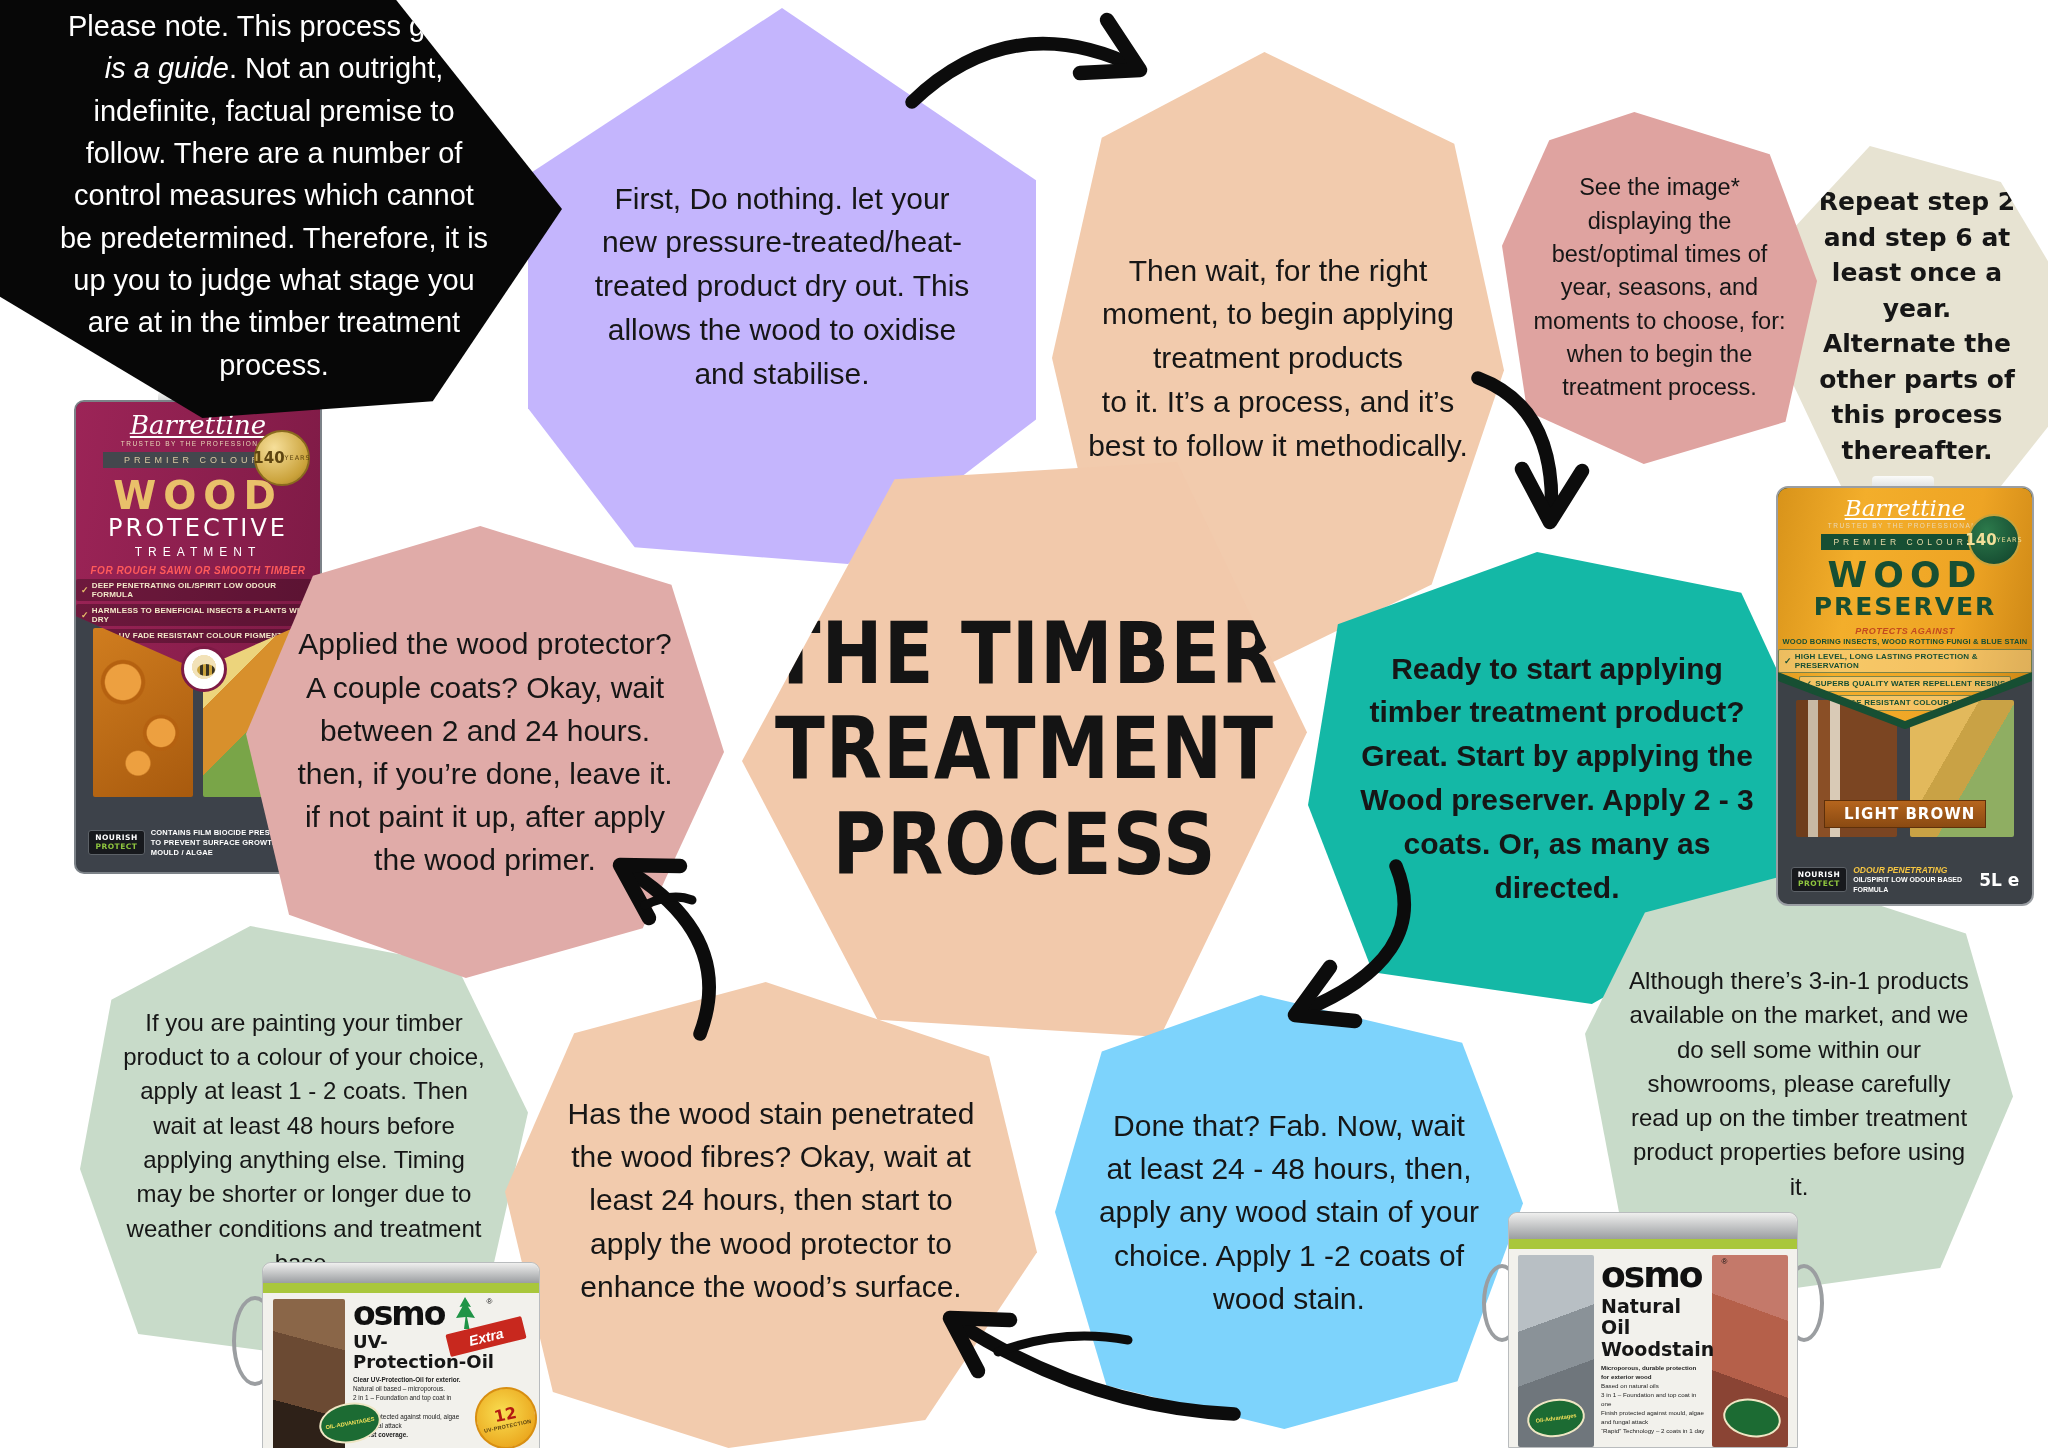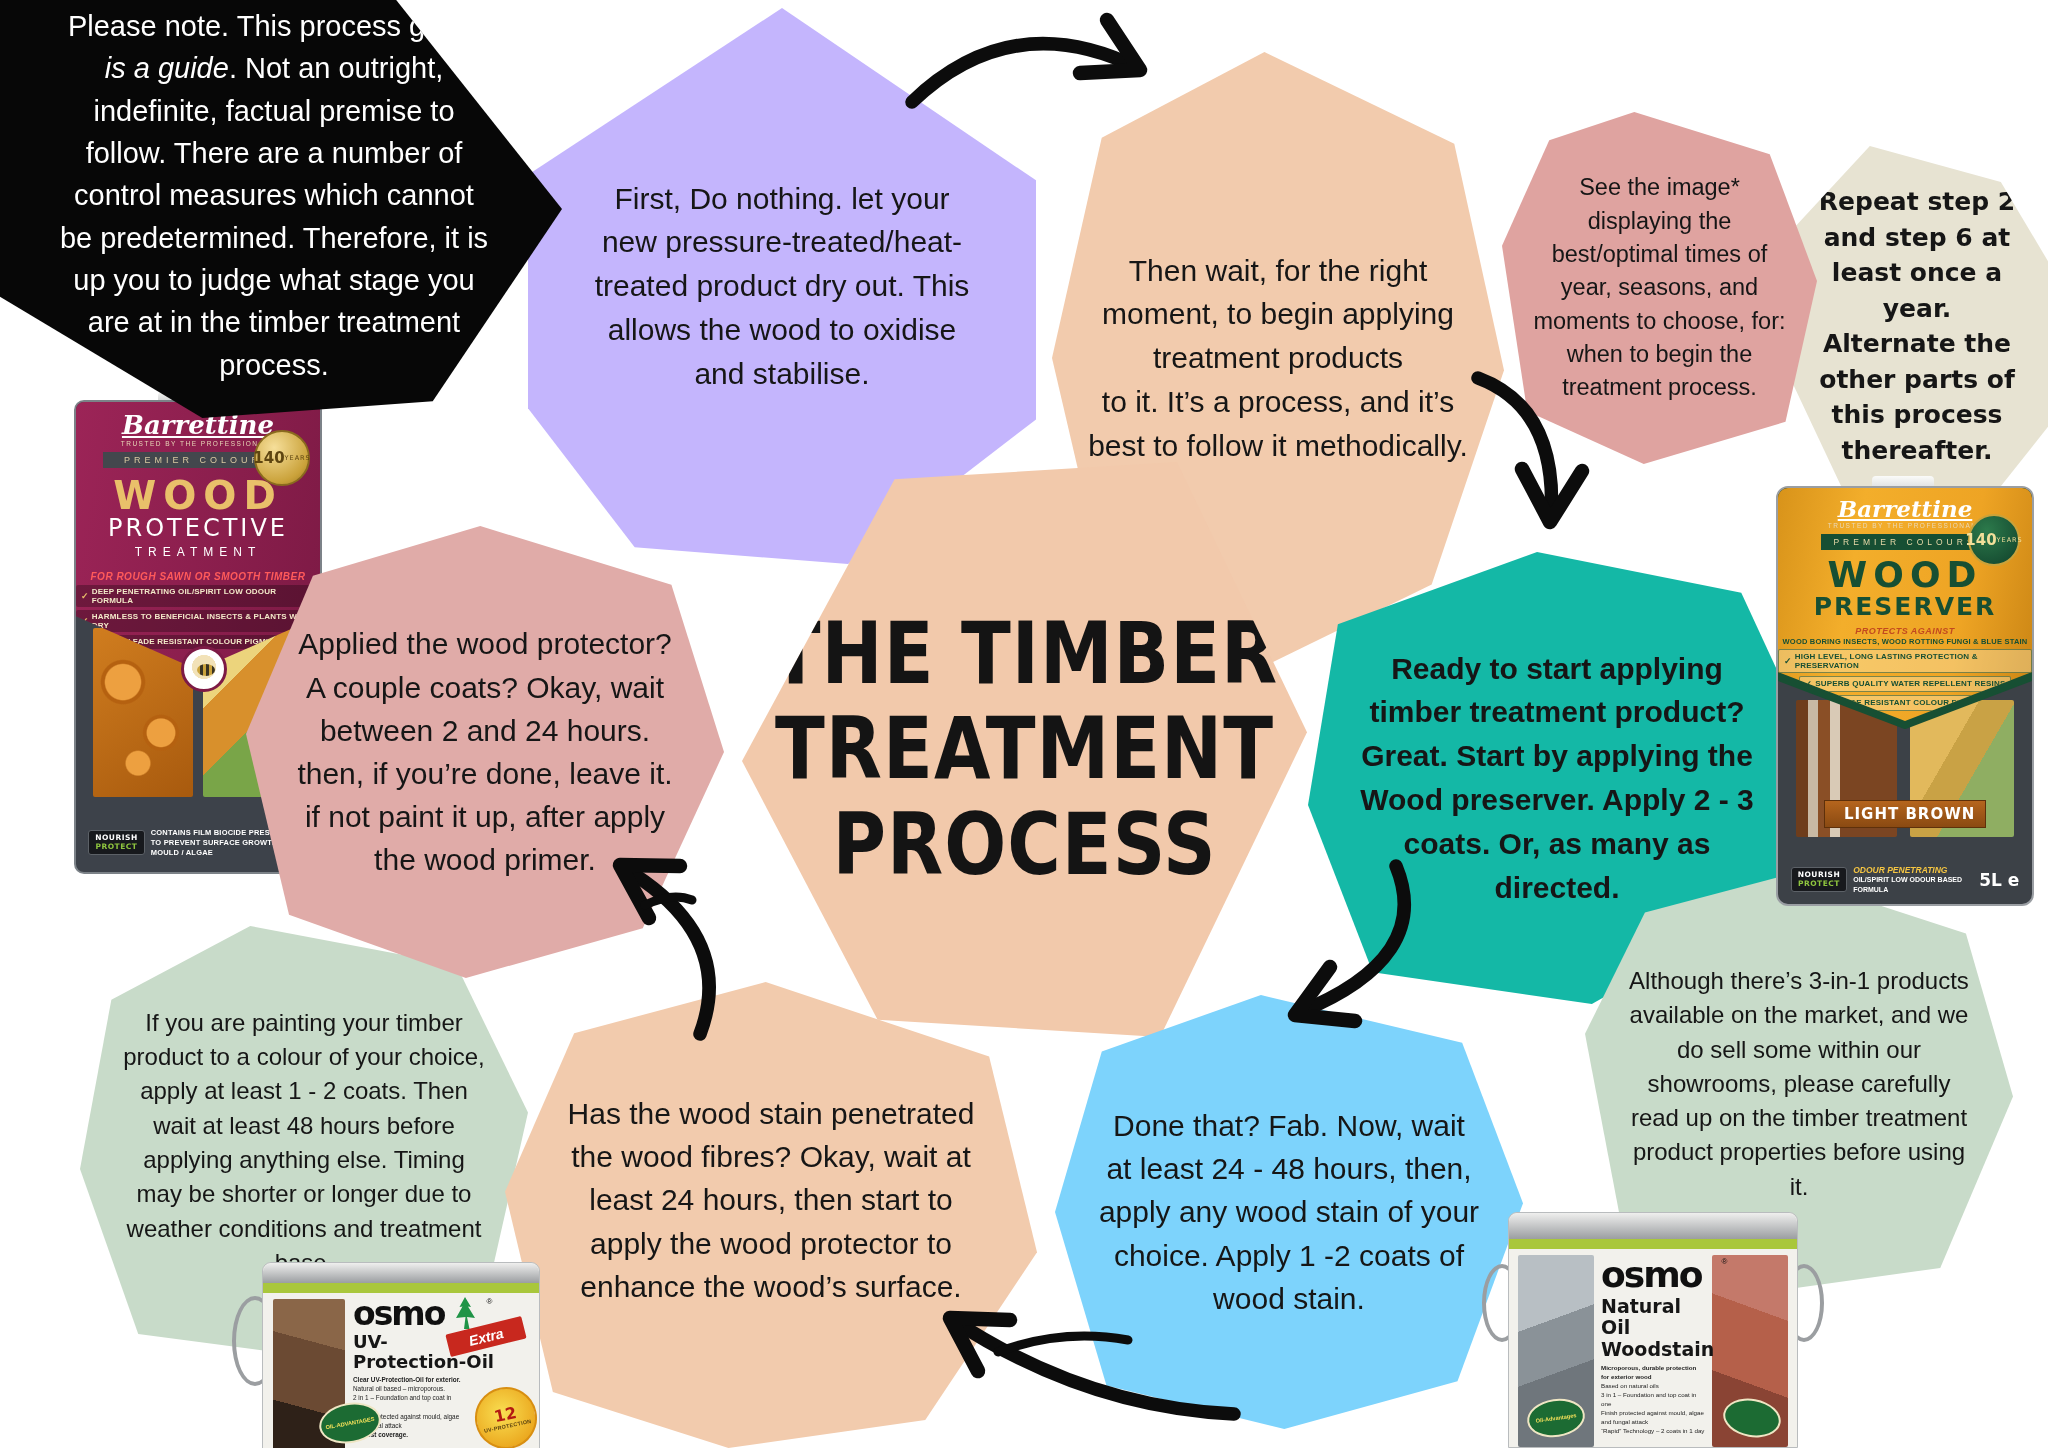--- a/index.html
+++ b/index.html
@@ -76,36 +76,36 @@
   .abs{position:absolute}
 
   
   #can-wpt{left:74px;top:400px;width:248px;height:474px;z-index:5}
   #can-wpt .lid{left:84px;top:-8px;width:76px;height:16px;background:linear-gradient(#f4f4f2,#b9bcc0);border-radius:4px}
   #can-wpt .body{position:absolute;inset:0;background:#3d424a;border-radius:10px;border:2px solid #7c8288;overflow:hidden}
   .wpt-maroon{position:absolute;left:0;right:0;top:0;height:57%;z-index:2;
     background:linear-gradient(100deg,#9c2457,#7d1a45);
     clip-path:polygon(0 0,100% 0,100% 80%,50% 100%,0 80%);
     display:flex;flex-direction:column;align-items:center;padding-top:10px}
-  .brand{font-family:"DejaVu Serif",serif;font-style:italic;font-weight:bold;color:#fff;
+  .brand{font-family:"DejaVu Serif",serif;font-style:italic;font-weight:normal;color:#fff;
     font-size:26px;line-height:1;text-decoration:underline}
   .brand-tag{font-size:6.5px;letter-spacing:1.5px;color:#e9d9b8;margin-top:2px}
   .prem-band{margin-top:5px;width:78%;background:#43474d;color:#d9c9a0;font-size:9px;
     letter-spacing:4px;padding:3px 0;text-align:center}
   .badge140{position:absolute;border-radius:50%;display:flex;align-items:center;
     justify-content:center;z-index:3;font-family:"DejaVu Sans",sans-serif}
   #can-wpt .badge140{right:10px;top:28px;width:56px;height:56px;
     background:radial-gradient(circle at 35% 30%,#f6df9a,#caa23a 70%,#9a7420);color:#5e4510;border:2px solid #8a6a1e}
   .badge140 .n{font-size:15px;font-weight:bold;line-height:1}
   .badge140 .y{font-size:6.5px;letter-spacing:1px}
   .wpt-wood{font-family:"DejaVu Sans",sans-serif;font-weight:bold;color:#e9c06a;font-size:39px;
     letter-spacing:7px;line-height:1;margin-top:8px}
   .wpt-prot{font-family:"DejaVu Sans",sans-serif;color:#fff;font-size:24px;letter-spacing:3px;line-height:1.15}
   .wpt-treat{color:#fff;font-size:12px;letter-spacing:6px;margin-top:2px}
-  .wpt-sub{color:#ff5a5a;font-style:italic;font-weight:bold;font-size:10px;margin-top:12px;letter-spacing:.5px}
+  .wpt-sub{color:#ff5a5a;font-style:italic;font-weight:bold;font-size:10px;margin-top:6px;letter-spacing:.5px}
   .feat{display:flex;align-items:center;gap:3px;background:rgba(0,0,0,.28);color:#f3e9c9;
     font-size:8px;font-weight:bold;padding:2px 5px;border-radius:2px;margin-top:3px;letter-spacing:.2px}
   .feat .ck{color:#e9c06a;font-size:9px}
   .wpt-ph-l{left:7%;top:48%;width:41%;height:36%;z-index:1;border-radius:2px;
     background:radial-gradient(circle at 30% 32%,#eda040 13%,#b56110 14% 16%,rgba(0,0,0,0) 17%),
                radial-gradient(circle at 68% 62%,#eda040 11%,#b56110 12% 14%,rgba(0,0,0,0) 15%),
                radial-gradient(circle at 45% 80%,#eda040 8%,rgba(0,0,0,0) 9%),
                linear-gradient(145deg,#d07d1f,#a85a0e)}
   .wpt-ph-r{left:52%;top:48%;width:41%;height:36%;z-index:1;border-radius:2px;
     background:linear-gradient(135deg,#ecd47c 0 30%,#d8902c 30% 55%,#79a548 55% 100%)}

